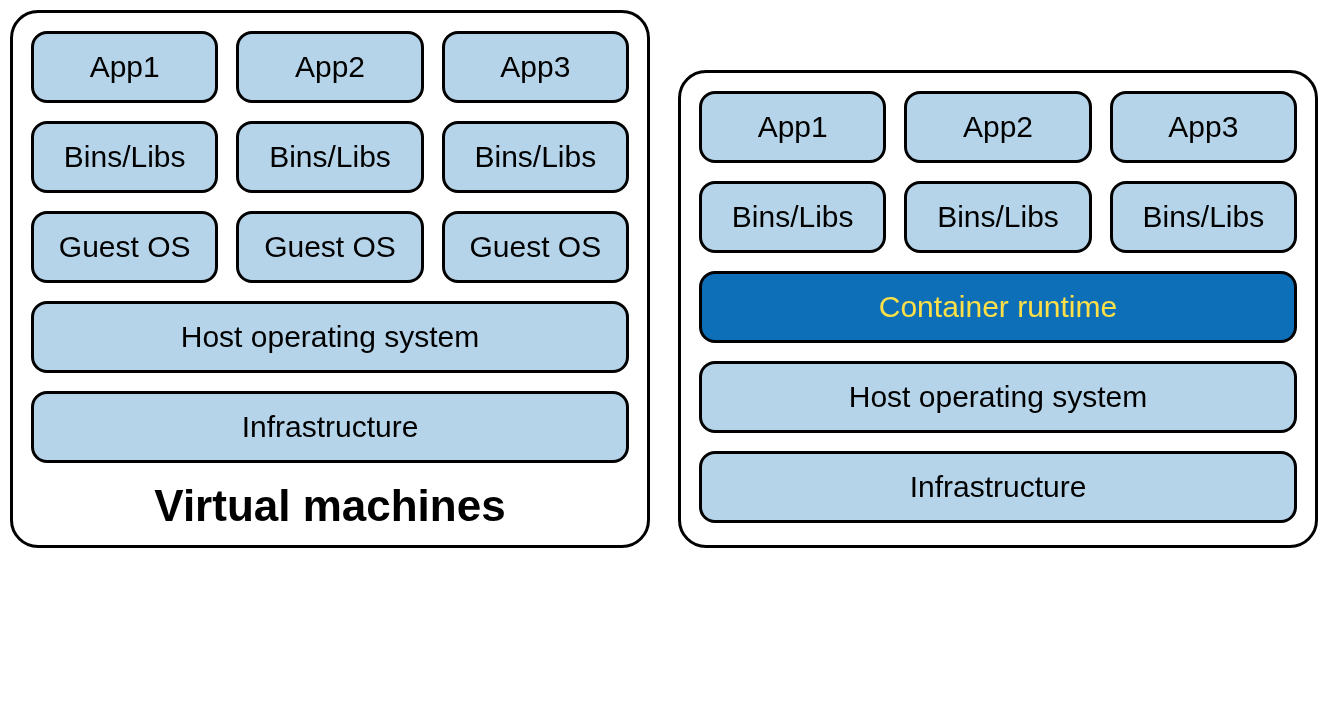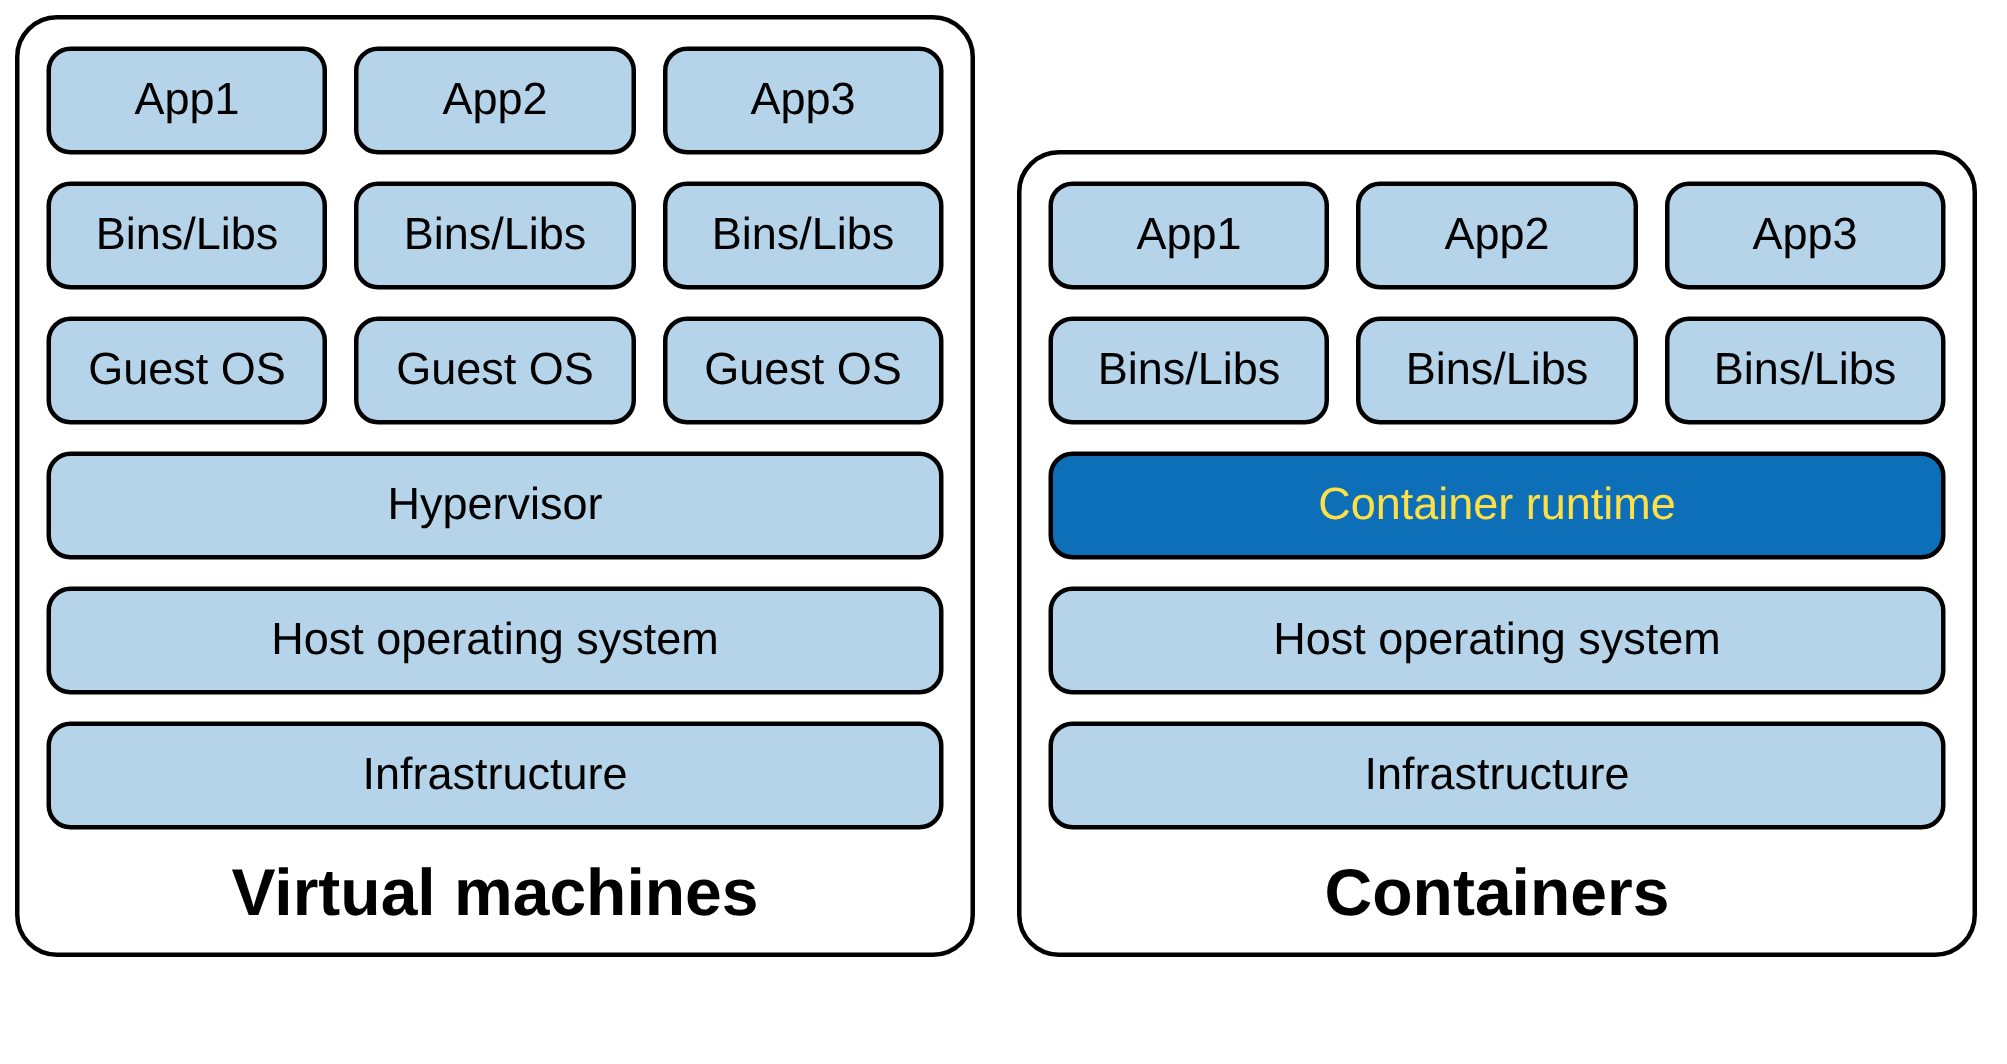--- a/index.html
+++ b/index.html
@@ -69,23 +69,20 @@
     <div class="box">Bins/Libs</div>
     <div class="box">Bins/Libs</div>
     <div class="box">Bins/Libs</div>
   </div>
   <div class="row">
     <div class="box">Guest OS</div>
     <div class="box">Guest OS</div>
     <div class="box">Guest OS</div>
   </div>
   <div class="row">
-    <div class="box full">Hypervisor</div>
-  </div>
-  <div class="row">
     <div class="box full">Host operating system</div>
   </div>
   <div class="row tight">
     <div class="box full">Infrastructure</div>
   </div>
   <div class="title">Virtual machines</div>
 </div>
 
 <div class="panel ct">
   <div class="row">
@@ -100,14 +97,13 @@
   </div>
   <div class="row">
     <div class="box full dark">Container runtime</div>
   </div>
   <div class="row">
     <div class="box full">Host operating system</div>
   </div>
   <div class="row tight">
     <div class="box full">Infrastructure</div>
   </div>
-  <div class="title">Containers</div>
 </div>
 
 </body></html>

